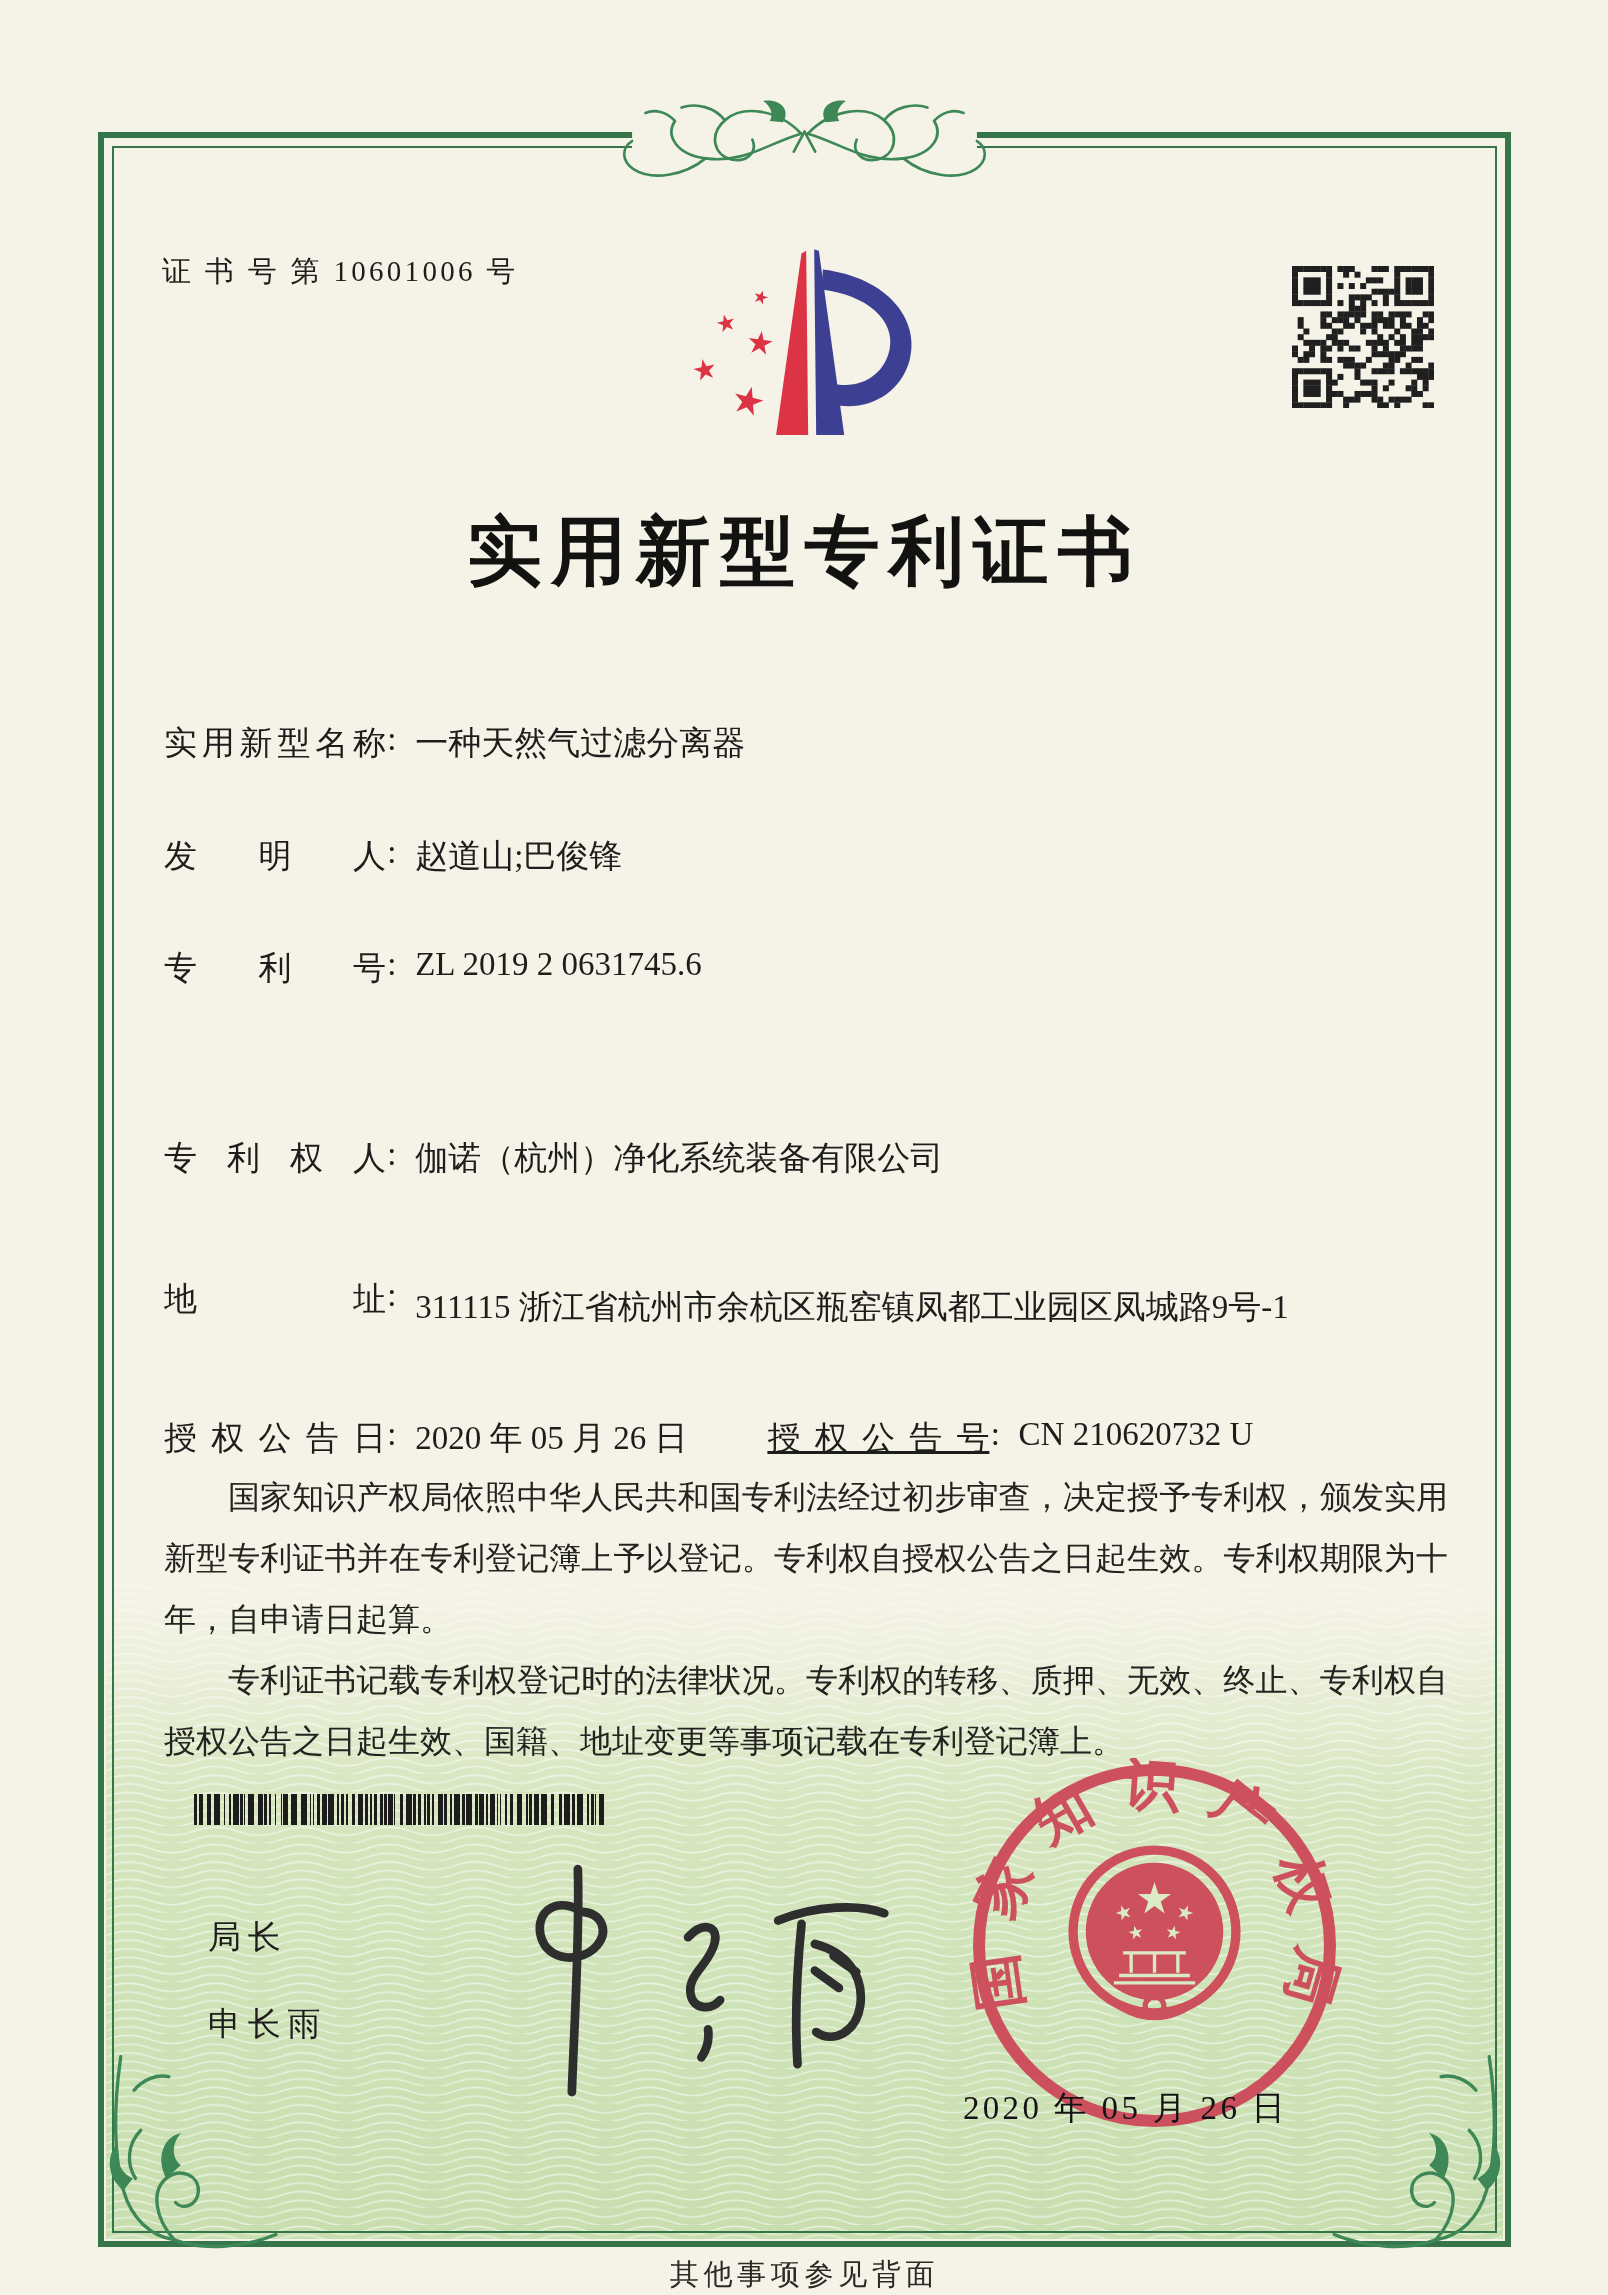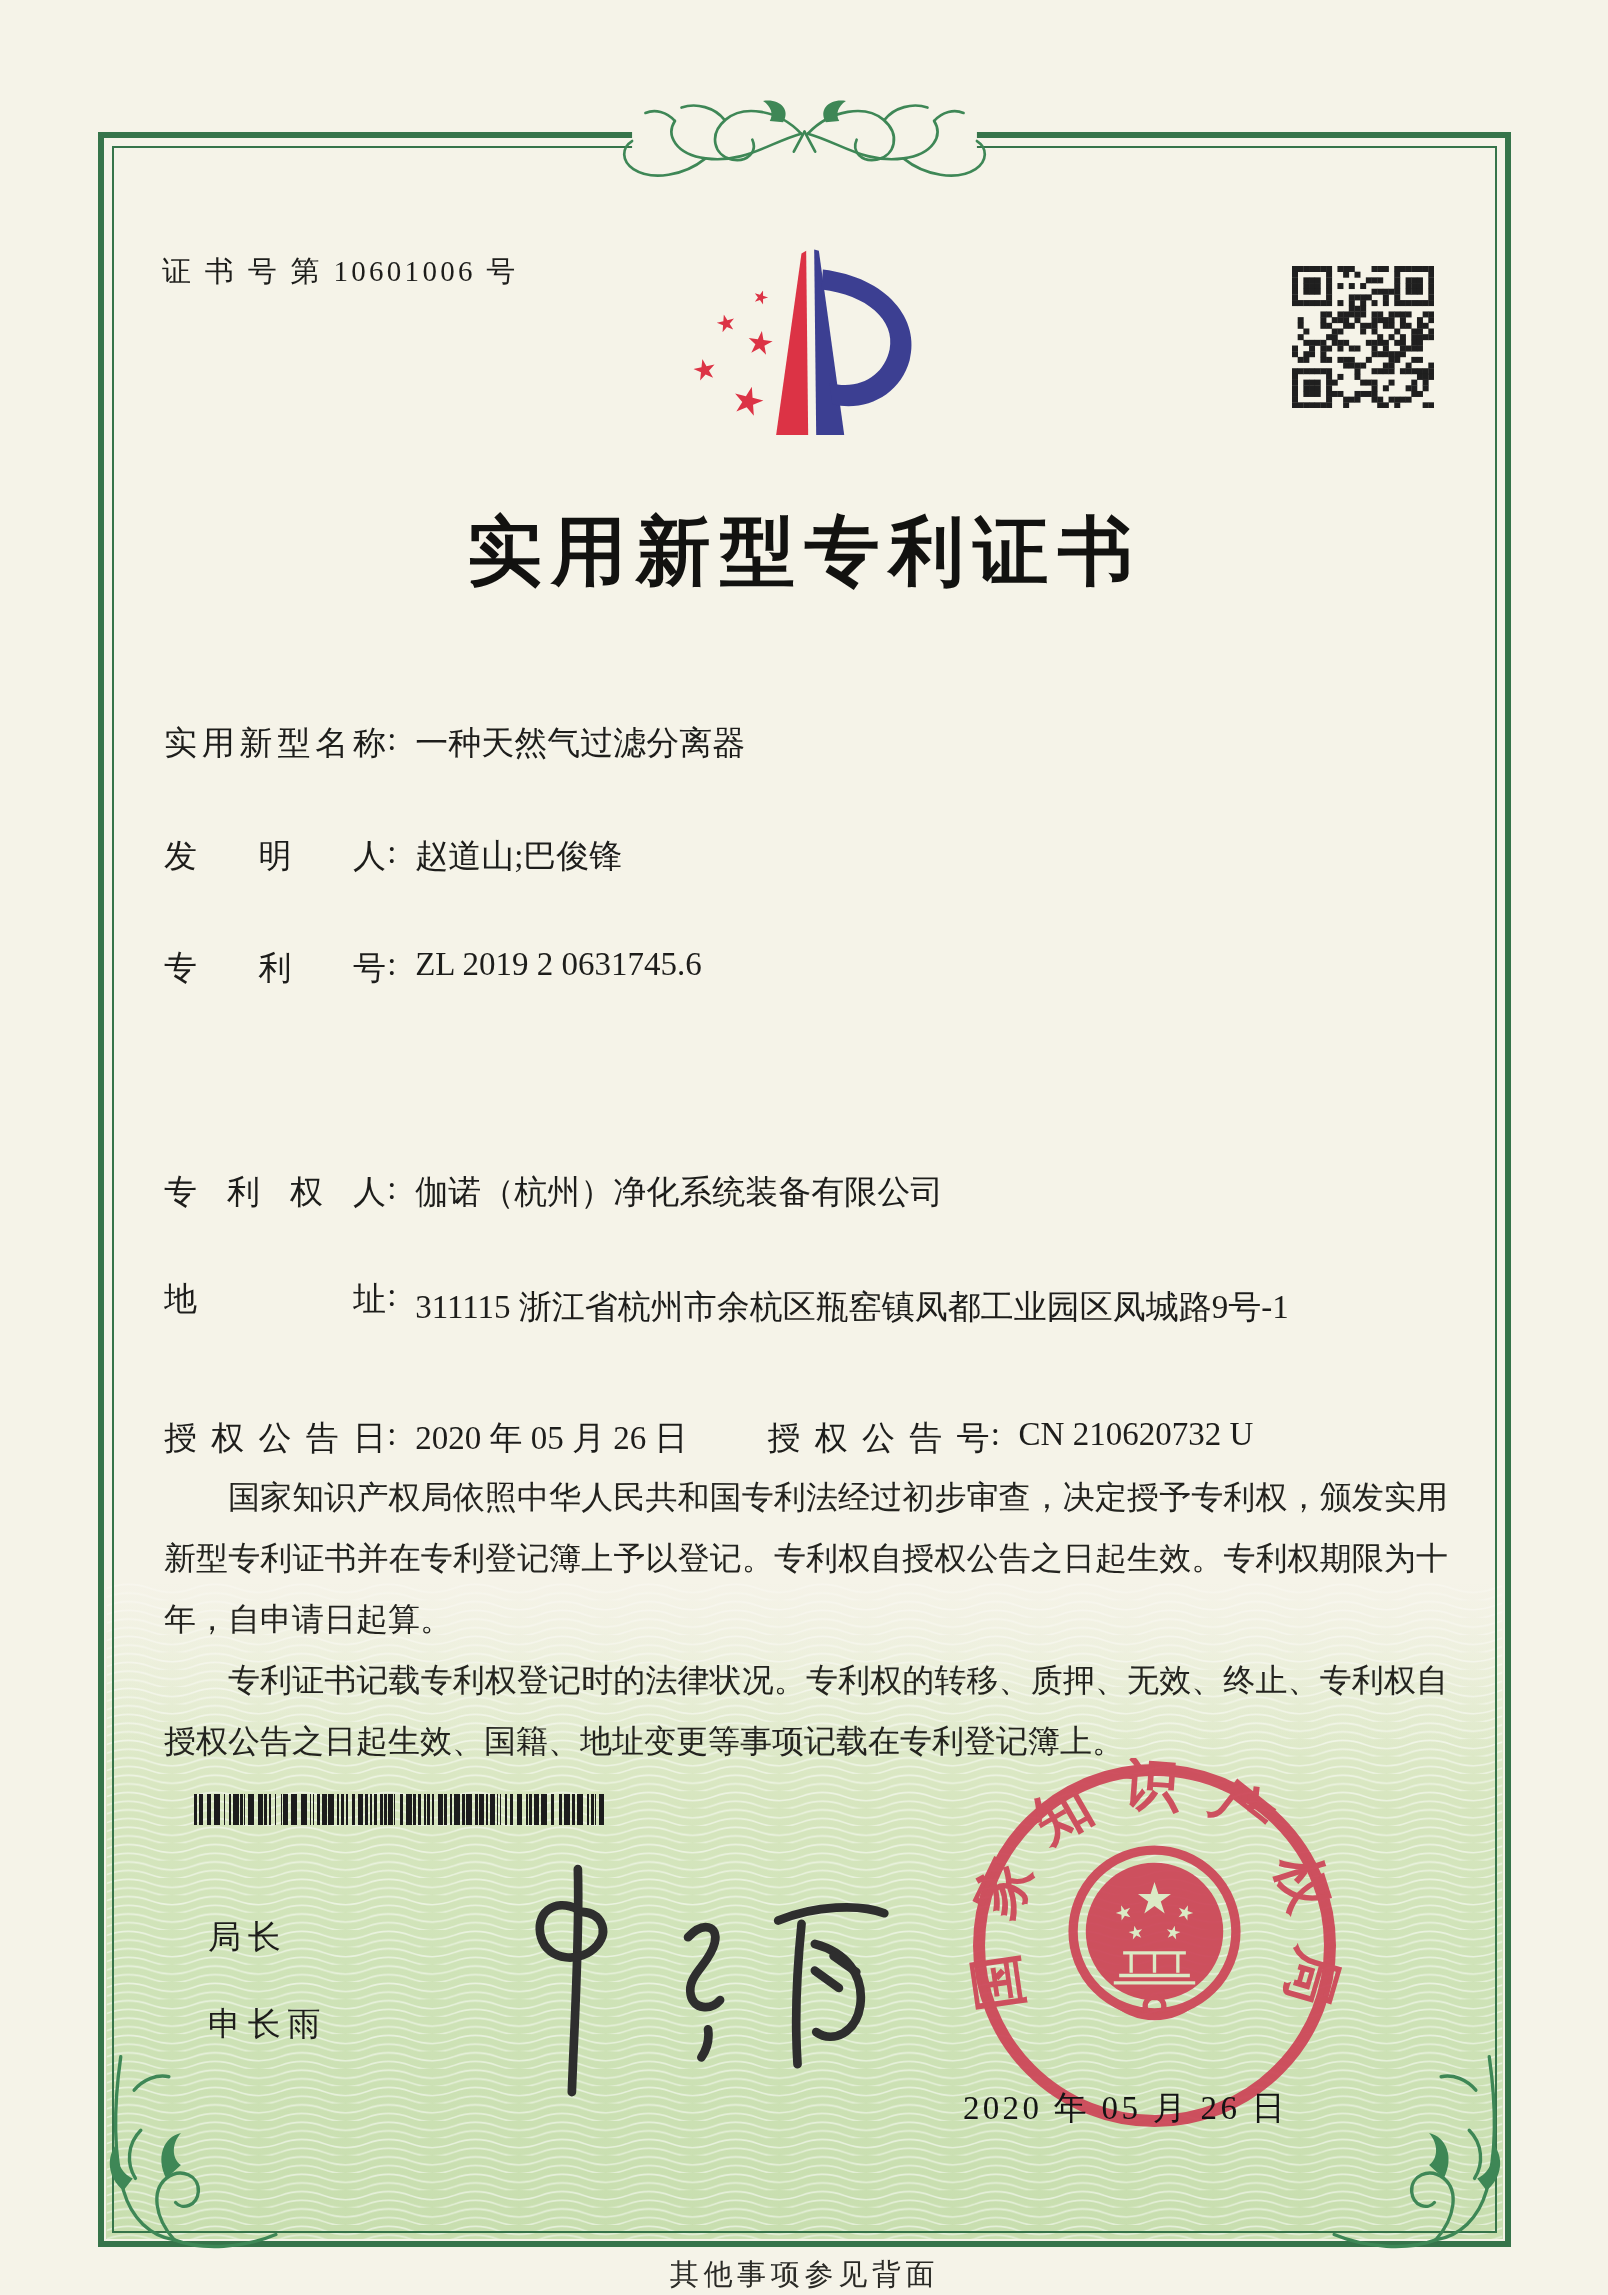--- a/index.html
+++ b/index.html
@@ -20,21 +20,21 @@
 
   .certno{position:absolute;left:162px;top:252px;font-size:29px;letter-spacing:3.3px;}
   .title{position:absolute;left:0;right:0;top:502px;text-align:center;font-size:75px;
          font-weight:700;letter-spacing:9.4px;color:#121210;}
 
   .frow{position:absolute;left:164px;font-size:33px;white-space:nowrap;}
   .flabel{display:inline-block;width:222px;text-align:justify;text-align-last:justify;vertical-align:top;}
   .fcolon{margin-left:1.3px;vertical-align:top;}
   .fval{margin-left:18.7px;vertical-align:top;}
   .fval-addr{display:inline-block;white-space:normal;width:935px;line-height:61px;}
-  .pair2{margin-left:80px;}
+  .pair2{margin-left:80px;text-decoration:underline;}
 
   .paras{position:absolute;left:164px;top:1467px;width:1284px;font-size:32px;line-height:61px;
          text-align:justify;color:#23231f;}
   .paras p{margin:0;text-indent:64px;}
 
   .director-label{position:absolute;left:208px;top:1915px;font-size:33px;letter-spacing:6.7px;}
   .director-name{position:absolute;left:208px;top:2002px;font-size:33px;letter-spacing:6.7px;}
 
   .seal-date{position:absolute;left:963px;top:2086px;font-size:33px;letter-spacing:3.3px;color:#141414;}
   .page-info{position:absolute;left:0;right:0;top:2161px;text-align:center;font-size:29px;letter-spacing:3.3px;}
@@ -433,21 +433,21 @@
 
   <div class="frow" style="top:721px">
     <span class="flabel">实用新型名称</span><span class="fcolon">:</span><span class="fval">一种天然气过滤分离器</span>
   </div>
   <div class="frow" style="top:834px">
     <span class="flabel">发明人</span><span class="fcolon">:</span><span class="fval">赵道山;巴俊锋</span>
   </div>
   <div class="frow" style="top:946px">
     <span class="flabel">专利号</span><span class="fcolon">:</span><span class="fval">ZL 2019 2 0631745.6</span>
   </div>
-  <div class="frow" style="top:1170px">
+  <div class="frow" style="top:1136px">
     <span class="flabel">专利权人</span><span class="fcolon">:</span><span class="fval">伽诺（杭州）净化系统装备有限公司</span>
   </div>
   <div class="frow" style="top:1277px">
     <span class="flabel">地址</span><span class="fcolon">:</span><span class="fval fval-addr">311115 浙江省杭州市余杭区瓶窑镇凤都工业园区凤城路9号-1</span>
   </div>
   <div class="frow" style="top:1416px">
     <span class="flabel">授权公告日</span><span class="fcolon">:</span><span class="fval">2020 年 05 月 26 日</span><span class="flabel pair2">授权公告号</span><span class="fcolon">:</span><span class="fval">CN 210620732 U</span>
   </div>
 
   <div class="paras">

